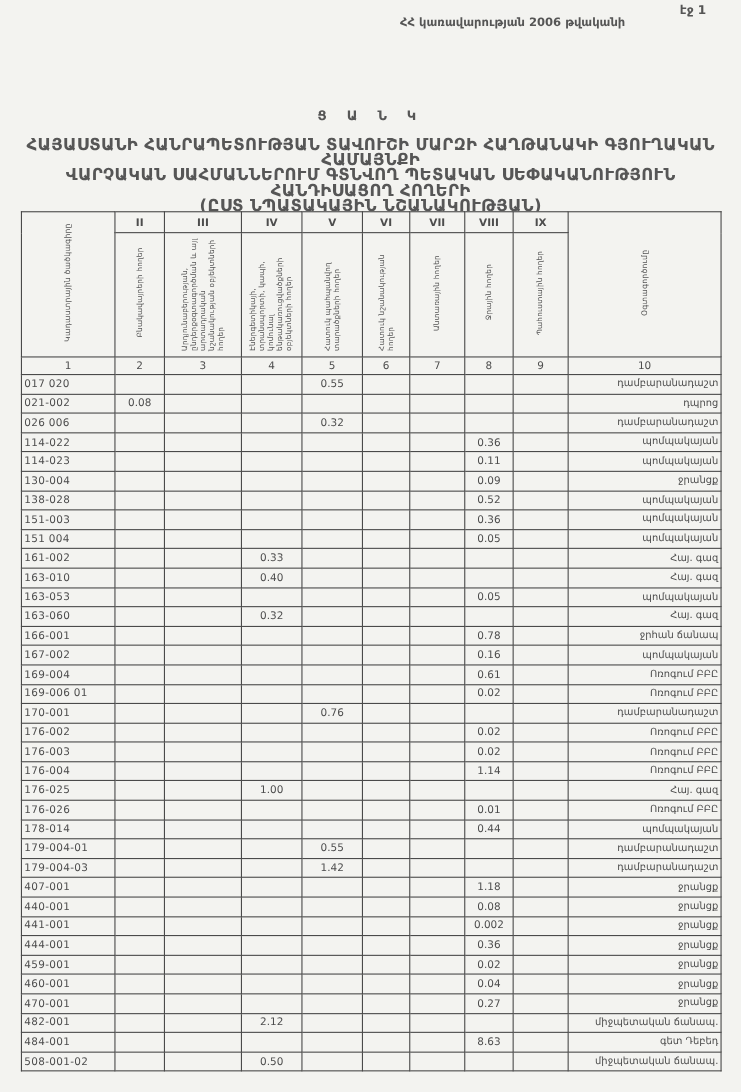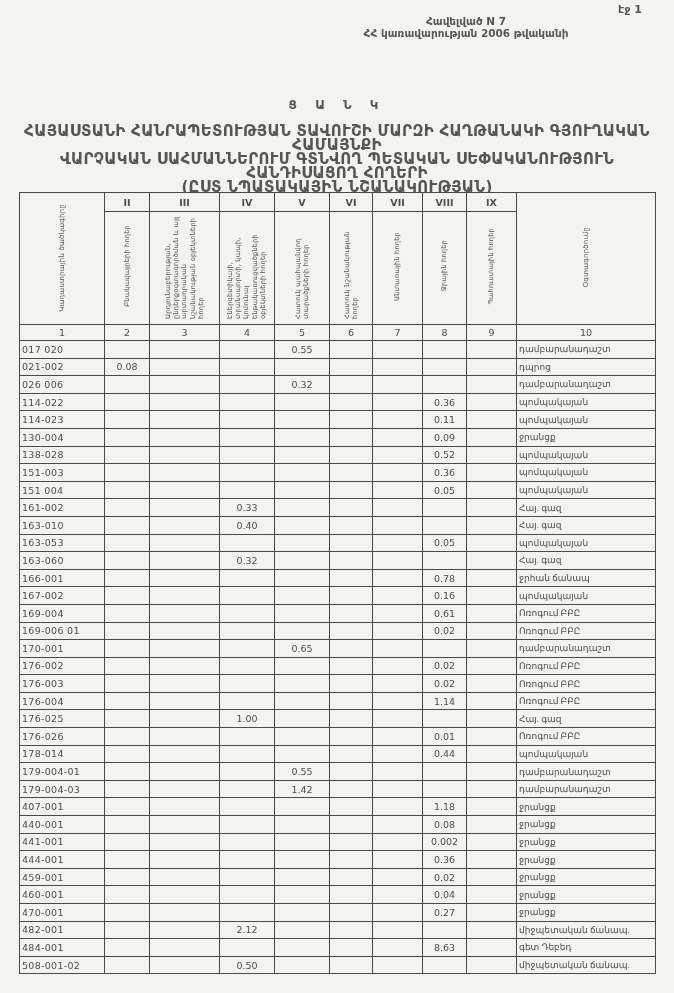--- a/index.html
+++ b/index.html
@@ -59,31 +59,30 @@
     line-height:1.25;
     letter-spacing:0.2px;
     text-align:left;
     color:#555;
   }
   .vert.tall{max-height:128px;font-size:7px;}
   tr.num-row td{height:15px;font-size:9.5px;text-align:center;}
   tbody td{height:16.6px;font-size:9.5px;}
   tbody td.code{text-align:left;padding-left:2px;letter-spacing:0.3px;}
   tbody td.val{text-align:center;}
-  tbody td.use{text-align:left;font-size:9px;font-family:Liberation Serif, serif;}
+  tbody td.use{text-align:right;font-size:9px;}
 </style>
 </head>
 <body>
 
 <div class="page">
 
   <div class="page-number">էջ 1</div>
 
   <div class="appendix">
-    <div>Հավելված N 7</div>
     <div>ՀՀ կառավարության 2006 թվականի</div>
   </div>
 
   <div class="title-block">
     <div class="title-heading">Ց Ա Ն Կ</div>
     <div class="title-line">ՀԱՅԱՍՏԱՆԻ ՀԱՆՐԱՊԵՏՈՒԹՅԱՆ ՏԱՎՈՒՇԻ ՄԱՐԶԻ ՀԱՂԹԱՆԱԿԻ ԳՅՈՒՂԱԿԱՆ ՀԱՄԱՅՆՔԻ</div>
     <div class="title-line">ՎԱՐՉԱԿԱՆ ՍԱՀՄԱՆՆԵՐՈՒՄ ԳՏՆՎՈՂ ՊԵՏԱԿԱՆ ՍԵՓԱԿԱՆՈՒԹՅՈՒՆ ՀԱՆԴԻՍԱՑՈՂ ՀՈՂԵՐԻ</div>
     <div class="title-line">(ԸՍՏ ՆՊԱՏԱԿԱՅԻՆ ՆՇԱՆԱԿՈՒԹՅԱՆ)</div>
   </div>
 
@@ -343,21 +342,21 @@
           <td class="val"></td>
           <td class="val">0.02</td>
           <td class="val"></td>
           <td class="use">Ոռոգում ԲԲԸ</td>
         </tr>
         <tr>
           <td class="code">170-001</td>
           <td class="val"></td>
           <td class="val"></td>
           <td class="val"></td>
-          <td class="val">0.65</td>
+          <td class="val">0.76</td>
           <td class="val"></td>
           <td class="val"></td>
           <td class="val"></td>
           <td class="val"></td>
           <td class="use">դամբարանադաշտ</td>
         </tr>
         <tr>
           <td class="code">176-002</td>
           <td class="val"></td>
           <td class="val"></td>

